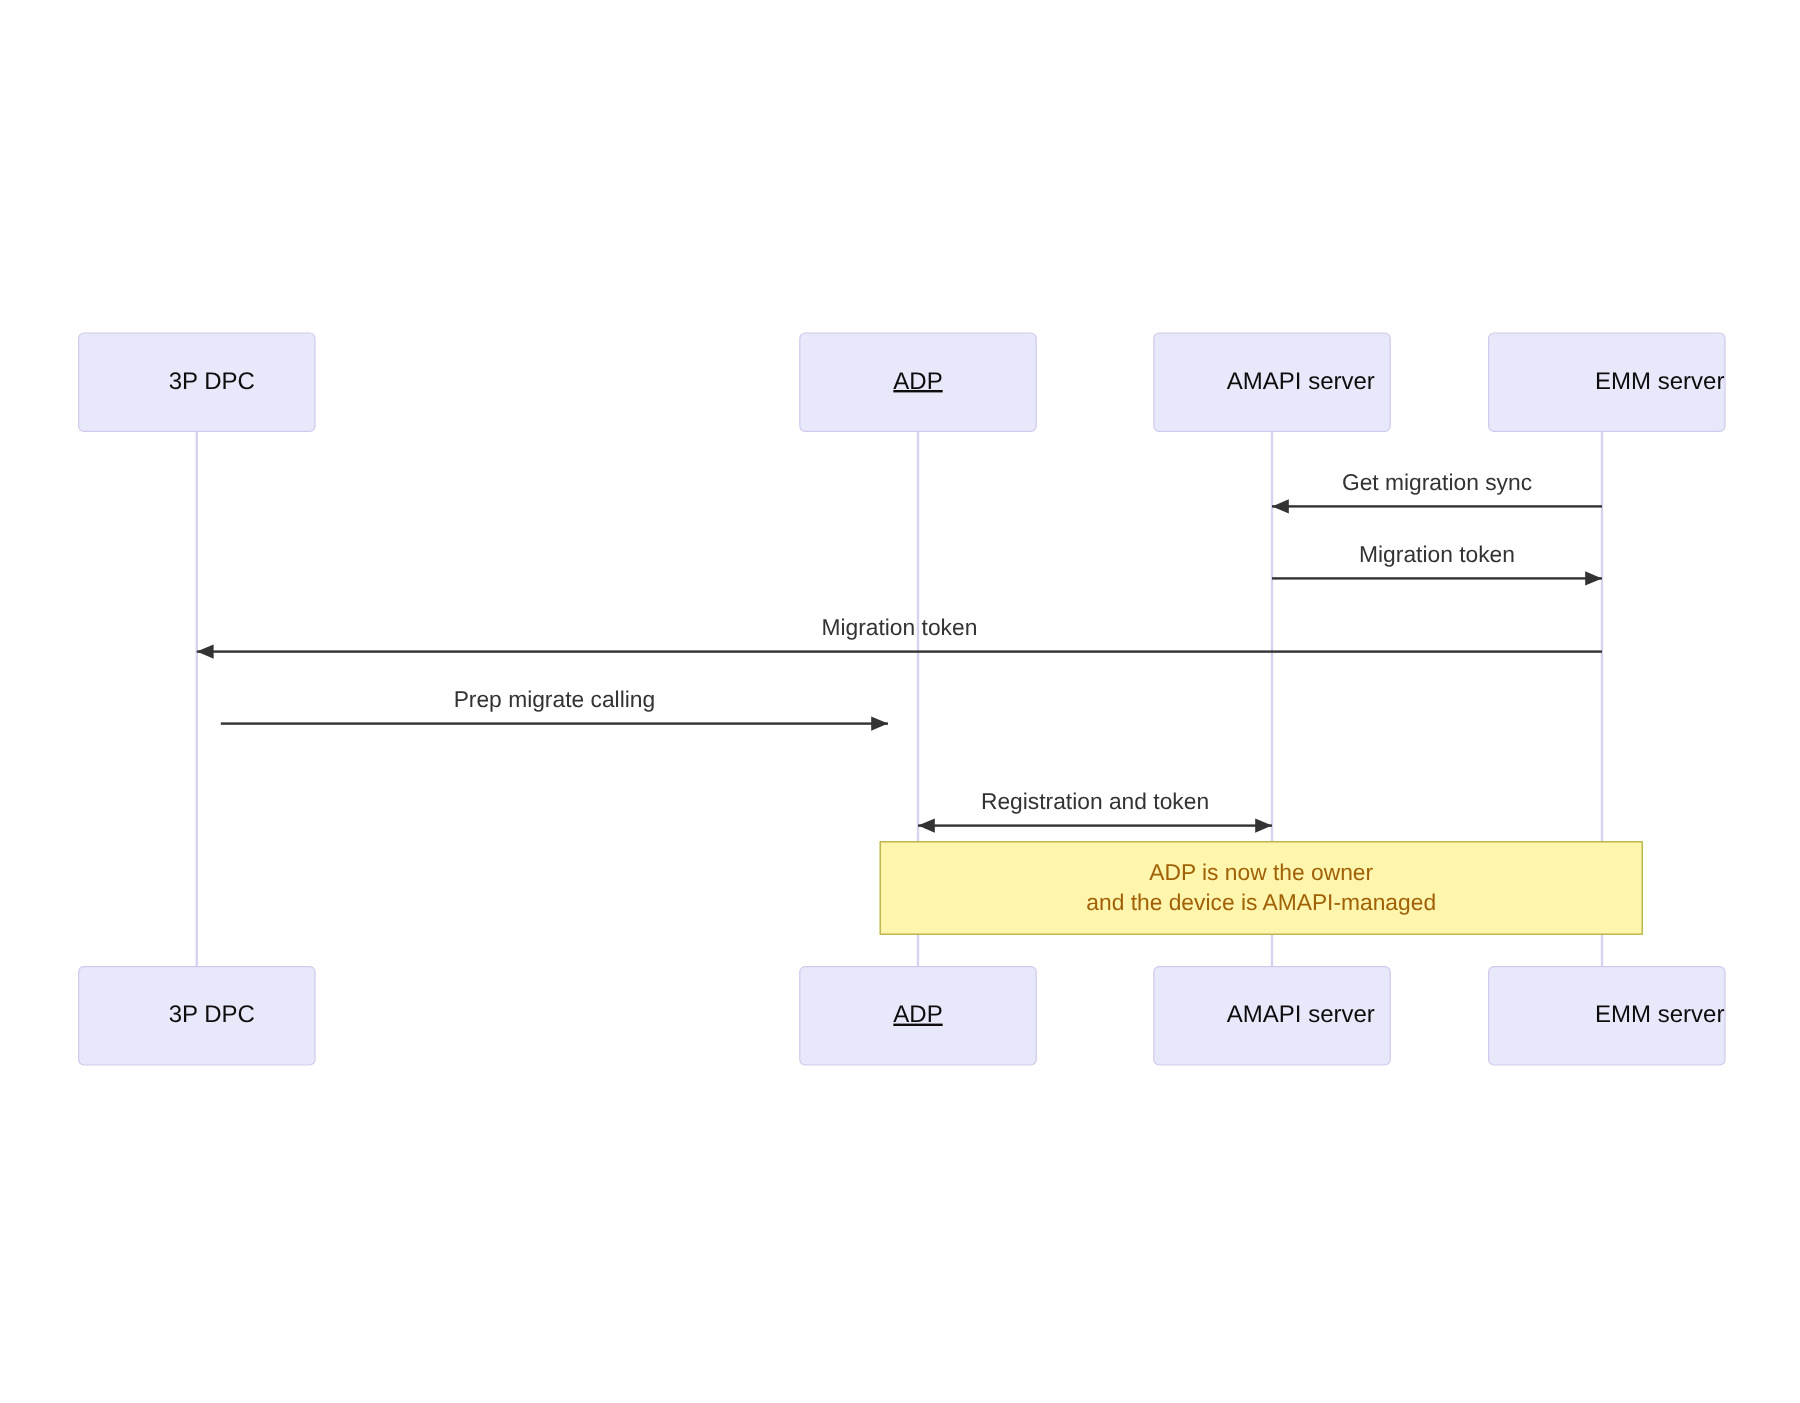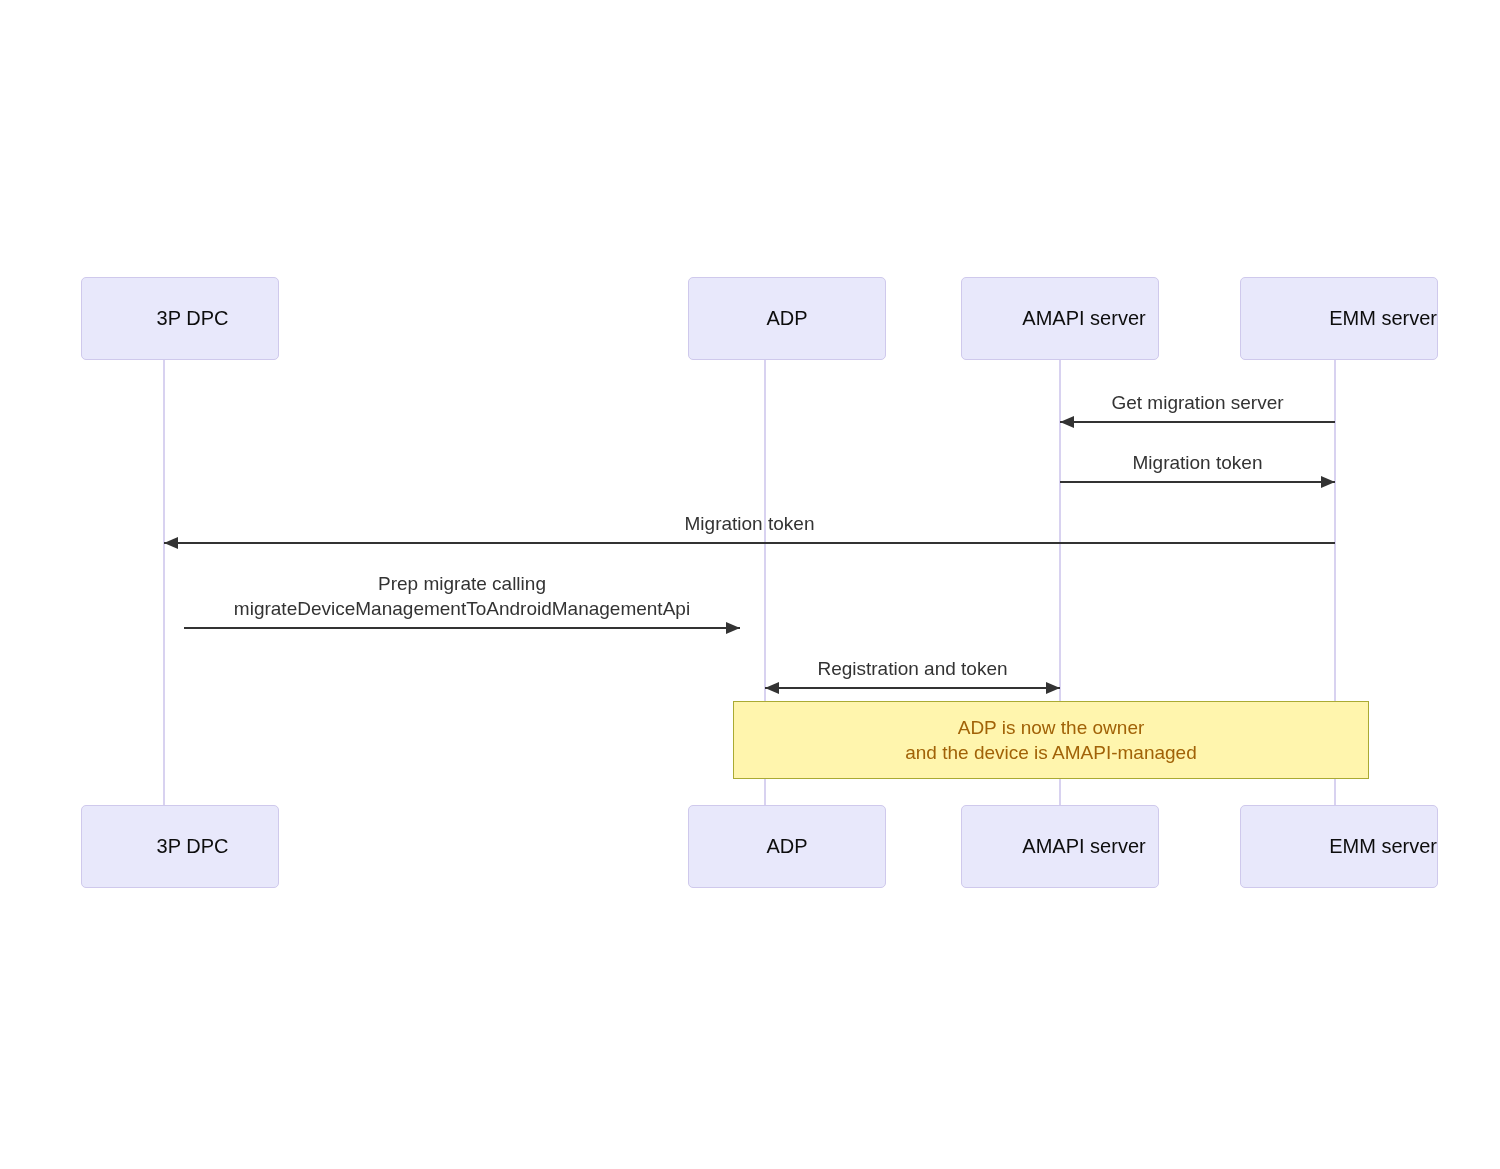--- a/index.html
+++ b/index.html
@@ -95,22 +95,22 @@
   }
   .note-line {
     font-size: 19px;
     line-height: 25px;
     color: #a16207;
     white-space: nowrap;
     text-align: center;
   }
 
   
-  .actor-col-0 { left: 81px; padding-left: 25px; }
-  .actor-col-1 { left: 688px; }
+  .actor-col-0 { left: 65px; padding-left: 25px; }
+  .actor-col-1 { left: 666px; text-decoration: underline; }
   .actor-col-2 { left: 961px; padding-left: 48px; }
   .actor-col-3 { left: 1240px; justify-content: flex-end; }
   .actor-row-top { top: 277px; }
   .actor-row-bottom { top: 805px; }
   .lifeline-0 { left: 163px; }
   .lifeline-1 { left: 764px; }
   .lifeline-2 { left: 1059px; }
   .lifeline-3 { left: 1334px; }
 
   .msg-1 { left: 1060px; top: 390px; width: 275px; }
@@ -136,21 +136,21 @@
     <span>ADP</span>
   </div>
   <div class="actor actor-row-top actor-col-2">
     <span>AMAPI server</span>
   </div>
   <div class="actor actor-row-top actor-col-3">
     <span>EMM server</span>
   </div>
 
   <div class="msg msg-1">
-    <div class="msg-label">Get migration server</div>
+    <div class="msg-label">Get migration sync</div>
     <div class="msg-line">
       <span class="ah ah-left"></span>
     </div>
   </div>
 
   <div class="msg msg-2">
     <div class="msg-label">Migration token</div>
     <div class="msg-line">
       <span class="ah ah-right"></span>
     </div>
@@ -158,21 +158,20 @@
 
   <div class="msg msg-3">
     <div class="msg-label">Migration token</div>
     <div class="msg-line">
       <span class="ah ah-left"></span>
     </div>
   </div>
 
   <div class="msg msg-4">
     <div class="msg-label">Prep migrate calling</div>
-    <div class="msg-label">migrateDeviceManagementToAndroidManagementApi</div>
     <div class="msg-line">
       <span class="ah ah-right"></span>
     </div>
   </div>
 
   <div class="msg msg-5">
     <div class="msg-label">Registration and token</div>
     <div class="msg-line">
       <span class="ah ah-left"></span>
       <span class="ah ah-right"></span>

